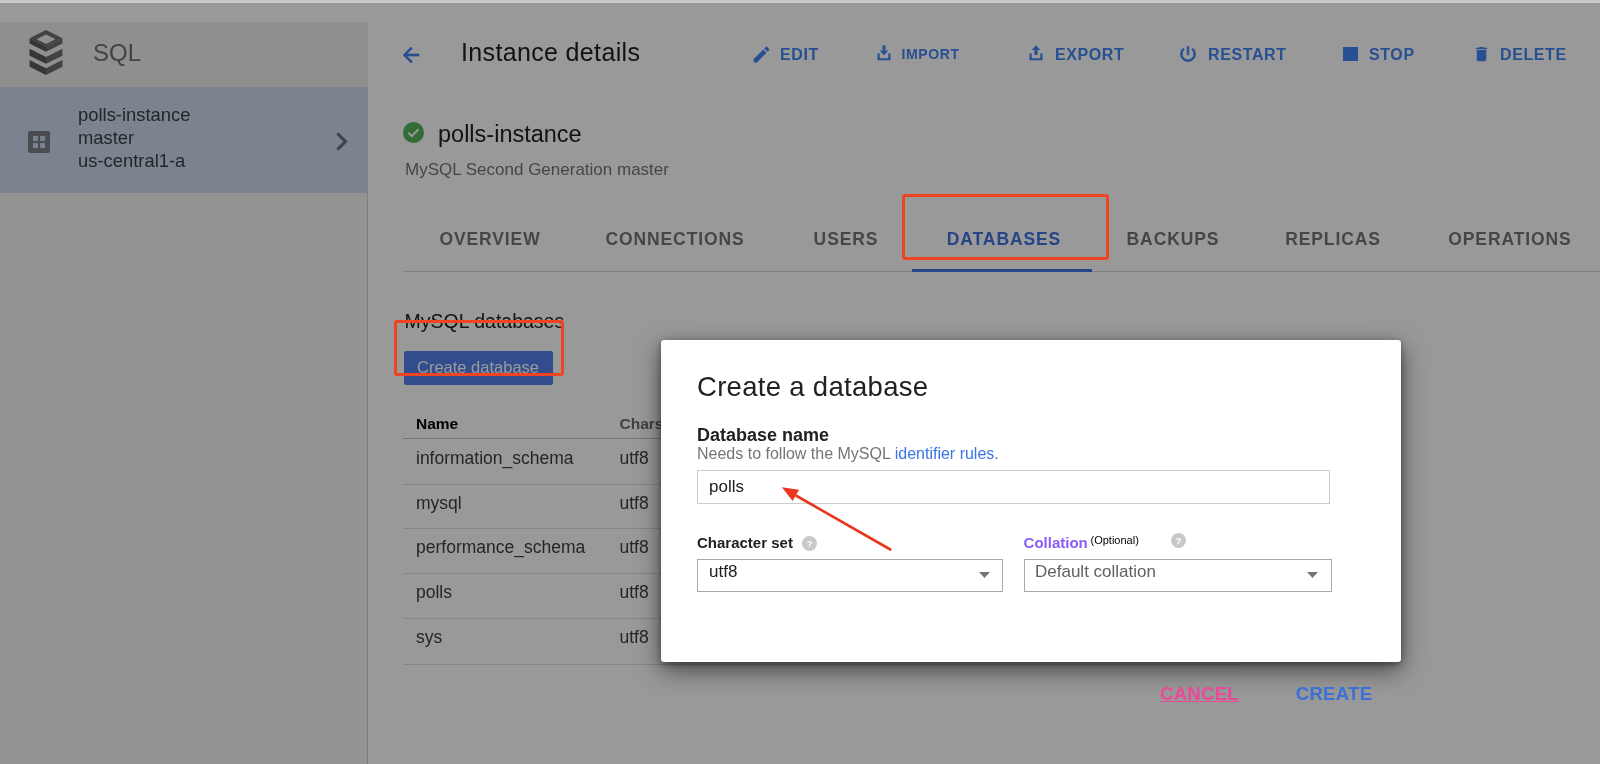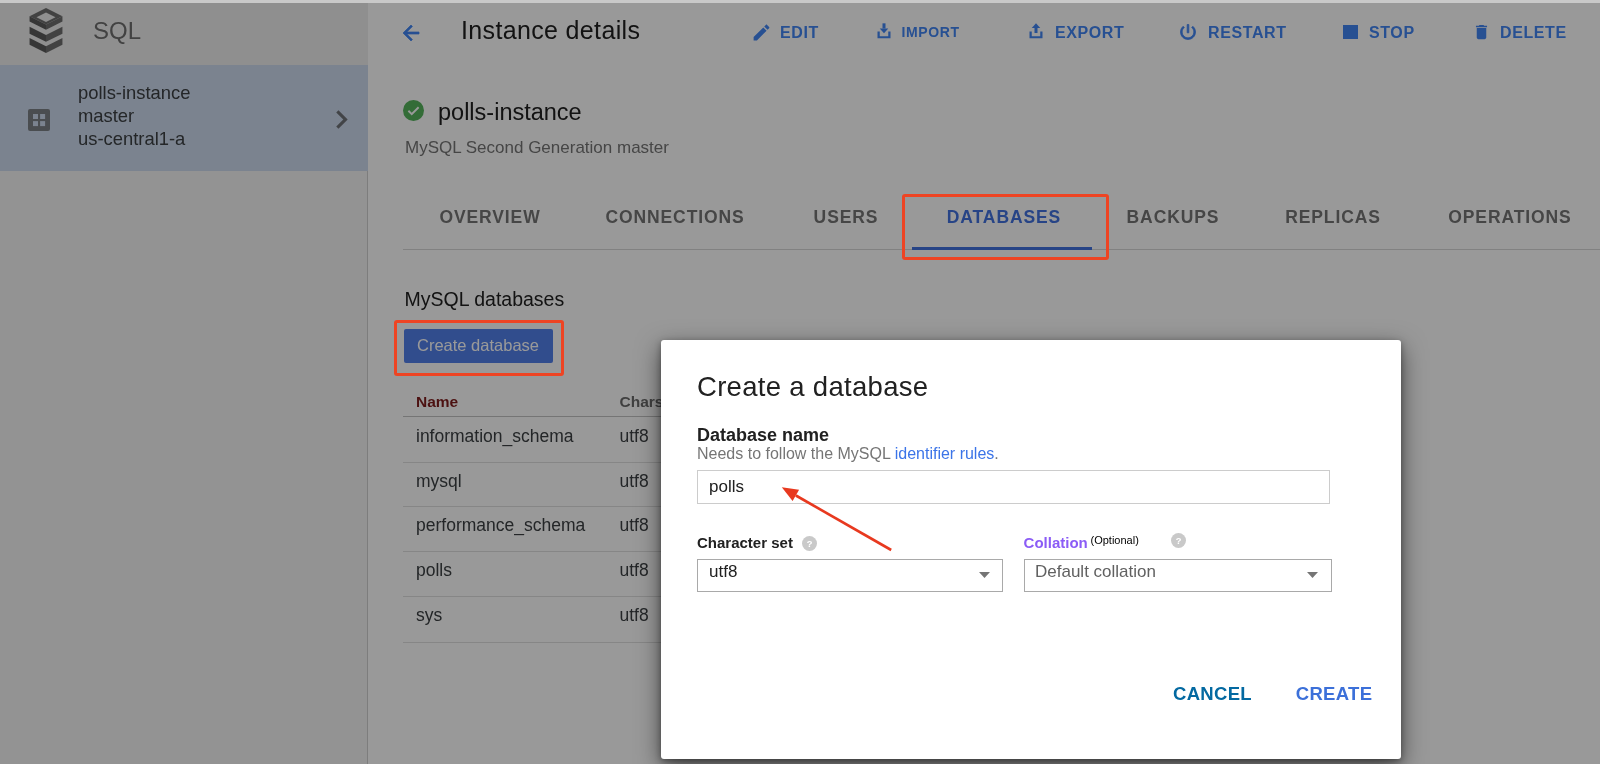--- a/index.html
+++ b/index.html
@@ -5,21 +5,21 @@
   * { margin:0; padding:0; box-sizing:border-box; }
   html,body { width:1600px; height:764px; overflow:hidden; }
   body { font-family:"Liberation Sans", sans-serif; background:#fff; position:relative; }
   .t { position:absolute; line-height:1; white-space:nowrap; }
   .b { font-weight:bold; }
   svg { position:absolute; display:block; }
 </style>
 </head>
 <body>
 
-<div id="page" style="position:absolute; inset:0; background:#fff;">
+<div id="page" style="position:absolute; inset:0; background:#fff;margin-top:22px;">
 
   <div style="position:absolute; left:0; top:0; width:368px; height:764px; background:#F6F6F6; border-right:1px solid #D0D0D0;"></div>
   <div style="position:absolute; left:0; top:0; width:368px; height:65px; background:#EFEFEF;"></div>
 
   <svg style="left:29px; top:8px;" width="34" height="45" viewBox="0 0 34 46.5">
     <polygon points="17,0 34,8.5 17,17 0,8.5" fill="#6E6E6E"></polygon>
     <polygon points="17,4.6 26.8,9.5 17,14.4 7.2,9.5" fill="#EFEFEF"></polygon>
     <polygon points="0,8.5 17,17 17,22.5 0,14" fill="#5A5A5A"></polygon>
     <polygon points="34,8.5 17,17 17,22.5 34,14" fill="#6E6E6E"></polygon>
     <polygon points="0,19.5 17,28 17,35 0,26.5" fill="#5A5A5A"></polygon>
@@ -93,21 +93,21 @@
   <div class="t b" style="left:1173px; top:209.2px; font-size:17.5px; letter-spacing:0.9px; color:#757575; transform:translateX(-50%);">BACKUPS</div>
   <div class="t b" style="left:1333px; top:209.2px; font-size:17.5px; letter-spacing:0.9px; color:#757575; transform:translateX(-50%);">REPLICAS</div>
   <div class="t b" style="left:1510px; top:209.2px; font-size:17.5px; letter-spacing:0.9px; color:#757575; transform:translateX(-50%);">OPERATIONS</div>
   <div style="position:absolute; left:403px; top:249px; width:1197px; height:1px; background:#D8D8D8;"></div>
   <div style="position:absolute; left:912px; top:246.5px; width:180px; height:3.5px; background:#4272E0;"></div>
 
   <div class="t" style="left:404.5px; top:289.5px; font-size:19.5px; color:#212121;">MySQL databases</div>
   <div style="position:absolute; left:404px; top:329px; width:149px; height:34px; background:#5380EC; border-radius:2px;"></div>
   <div class="t" style="left:417px; top:336.7px; font-size:16.5px; color:#ffffff;">Create database</div>
 
-  <div class="t b" style="left:416px; top:394.4px; font-size:15.5px; color:#7f1d1d;">Name</div>
+  <div class="t b" style="left:416px; top:394.4px; font-size:15.5px; color:#000000;">Name</div>
   <div class="t b" style="left:619.5px; top:394.4px; font-size:15.5px; color:#6b6b6b;">Charset</div>
   <div style="position:absolute; left:403px; top:416px; width:837px; height:1px; background:#C4C4C4;"></div>
   <div class="t" style="left:416px; top:428px; font-size:17.5px; color:#3c4043;">information_schema</div>
   <div class="t" style="left:619.5px; top:428px; font-size:17.5px; color:#3c4043;">utf8</div>
   <div style="position:absolute; left:403px; top:461.5px; width:837px; height:1px; background:#E0E0E0;"></div>
   <div class="t" style="left:416px; top:472.5px; font-size:17.5px; color:#3c4043;">mysql</div>
   <div class="t" style="left:619.5px; top:472.5px; font-size:17.5px; color:#3c4043;">utf8</div>
   <div style="position:absolute; left:403px; top:506px; width:837px; height:1px; background:#E0E0E0;"></div>
   <div class="t" style="left:416px; top:517px; font-size:17.5px; color:#3c4043;">performance_schema</div>
   <div class="t" style="left:619.5px; top:517px; font-size:17.5px; color:#3c4043;">utf8</div>
@@ -118,21 +118,21 @@
   <div class="t" style="left:416px; top:607px; font-size:17.5px; color:#3c4043;text-align:right;">sys</div>
   <div class="t" style="left:619.5px; top:607px; font-size:17.5px; color:#3c4043;">utf8</div>
   <div style="position:absolute; left:403px; top:641.5px; width:837px; height:1px; background:#E0E0E0;"></div>
 
 </div>
 
 <div style="position:absolute; inset:0; background:rgba(0,0,0,0.40); z-index:10;"></div>
 
 <div style="position:absolute; left:0; top:0; width:1600px; height:3px; background:#C9C9C9; z-index:20;"></div>
 
-<div id="modal" style="position:absolute; left:661px; top:340px; width:740px; height:419px; background:#fff; border-radius:3px; box-shadow:0 8px 24px rgba(0,0,0,0.55), 0 2px 6px rgba(0,0,0,0.35); z-index:25;">
+<div id="modal" style="position:absolute; left:661px; top:340px; width:740px; height:322px; background:#fff; border-radius:3px; box-shadow:0 8px 24px rgba(0,0,0,0.55), 0 2px 6px rgba(0,0,0,0.35); z-index:25;">
   <div class="t" style="left:36px; top:32.7px; font-size:27.5px; letter-spacing:0.3px; color:#212121;">Create a database</div>
   <div class="t b" style="left:36px; top:86px; font-size:18px; color:#212121;">Database name</div>
   <div class="t" style="left:36px; top:106px; font-size:16px; color:#757575;">Needs to follow the MySQL <span style="color:#3B74E8;">identifier rules</span>.</div>
   <div style="position:absolute; left:36px; top:130px; width:633px; height:34px; border:1px solid #CCCCCC;"></div>
   <div class="t" style="left:48px; top:137.6px; font-size:17px; color:#212121;">polls</div>
 
   <div class="t b" style="left:36px; top:194.5px; font-size:15px; color:#212121;">Character set</div>
   <svg style="left:140.5px; top:196px;" width="15" height="15" viewBox="0 0 24 24">
     <circle cx="12" cy="12" r="12" fill="#C9C9C9"></circle>
     <text x="12" y="17.5" font-size="15" font-weight="bold" fill="#fff" text-anchor="middle" font-family="Liberation Sans, sans-serif">?</text>
@@ -148,21 +148,21 @@
   <svg style="left:510px; top:193px;" width="15" height="15" viewBox="0 0 24 24">
     <circle cx="12" cy="12" r="12" fill="#C9C9C9"></circle>
     <text x="12" y="17.5" font-size="15" font-weight="bold" fill="#fff" text-anchor="middle" font-family="Liberation Sans, sans-serif">?</text>
   </svg>
   <div style="position:absolute; left:362.6px; top:219px; width:308px; height:33px; border:1px solid #A9A9A9;"></div>
   <div class="t" style="left:374px; top:223px; font-size:17px; color:#616161;">Default collation</div>
   <svg style="left:645.5px; top:232px;" width="11" height="6" viewBox="0 0 11 6">
     <polygon points="0,0 11,0 5.5,6" fill="#757575"></polygon>
   </svg>
 
-  <div class="t b" style="left:512px; top:345.1px; font-size:18.5px; letter-spacing:0.3px; color:#0369a1;">CANCEL</div>
+  <div class="t b" style="left:499px; top:345.1px; font-size:18.5px; letter-spacing:0.3px; color:#ec4899;text-decoration:underline;">CANCEL</div>
   <div class="t b" style="left:634.8px; top:345.1px; font-size:18.5px; letter-spacing:0.3px; color:#3C70D9;">CREATE</div>
 </div>
 
 <div style="position:absolute; left:902px; top:194px; width:207px; height:66px; border:3px solid #EE4423; border-radius:3px; z-index:30;"></div>
 <div style="position:absolute; left:394px; top:320px; width:170px; height:56px; border:3px solid #EE4423; border-radius:3px; z-index:30;"></div>
 <svg style="left:770px; top:475px; z-index:30;" width="140" height="90" viewBox="0 0 140 90">
   <line x1="25.9" y1="20.5" x2="121.2" y2="75" stroke="#E8391F" stroke-width="2.6"></line>
   <polygon points="11.8,12.3 29.1,14.8 22.6,26.1" fill="#E8391F"></polygon>
 </svg>
 

